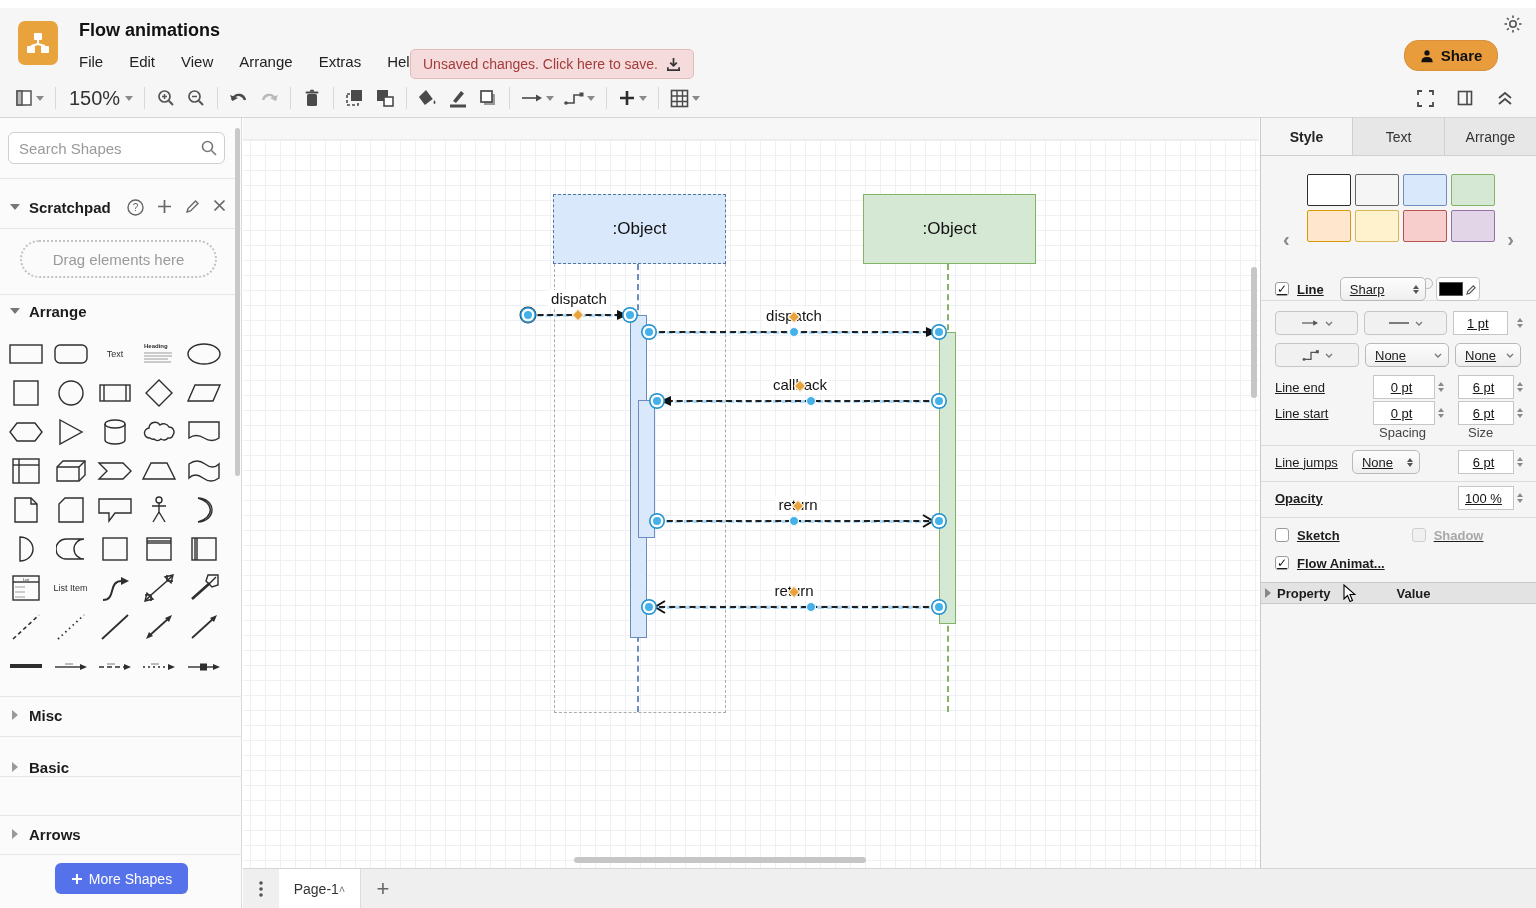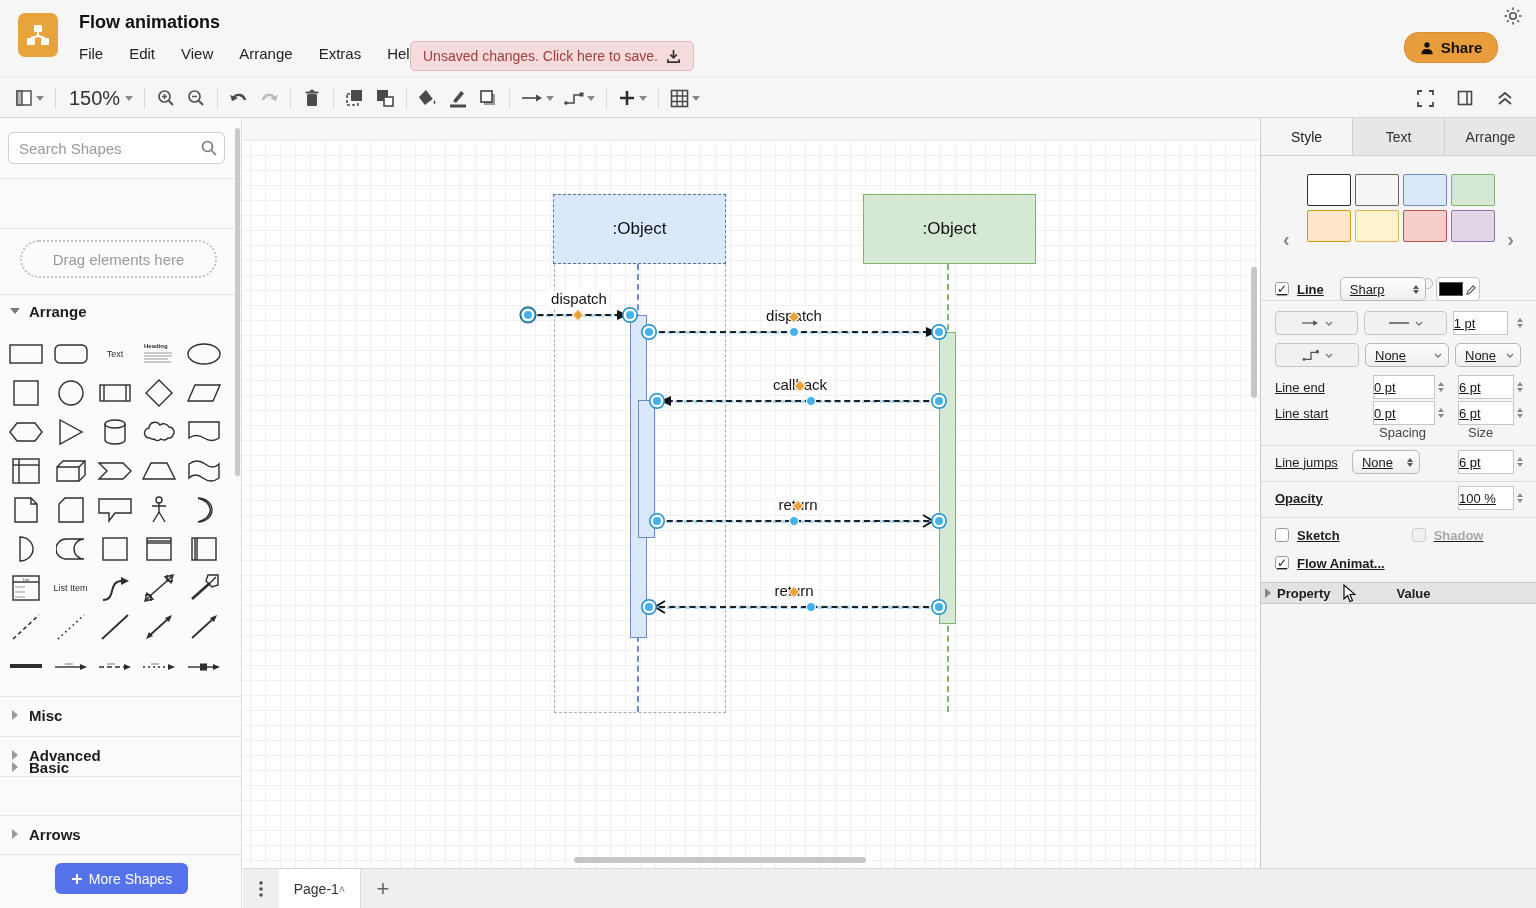--- a/index.html
+++ b/index.html
@@ -1,21 +1,21 @@
 <!DOCTYPE html>
 <html><head>
 <meta charset="utf-8">
 <style>
   * { box-sizing: border-box; margin: 0; padding: 0; }
   html,body { width:1536px; height:908px; overflow:hidden; }
   body { font-family:"Liberation Sans","DejaVu Sans",sans-serif; background:#fff; position:relative; color:#1c1c1c; }
   svg { display:block; }
 
   
-  .header { position:absolute; left:0; top:0; width:1536px; height:78px; background:#f6f6f6; border-bottom:1px solid #e4e4e4; }
+  .header { position:absolute; left:0; top:8px; width:1536px; height:78px; background:#f6f6f6; border-bottom:1px solid #e4e4e4; }
   .logo { position:absolute; left:18px; top:13px; width:40px; height:44px; background:#e8a33d; border-radius:7px; display:flex; align-items:center; justify-content:center; }
   .doc-title { position:absolute; left:79px; top:12px; font-size:18px; font-weight:700; color:#111; }
   .menubar { position:absolute; left:79px; top:45px; display:flex; gap:26px; font-size:15px; color:#222; }
   .menubar span { cursor:default; }
   .unsaved { position:absolute; left:410px; top:41px; height:30px; padding:0 12px; display:flex; align-items:center; gap:8px;
              background:#f5dbdb; border:1px solid #e3baba; border-radius:5px; font-size:14px; color:#a33c3c; }
   .theme-btn { position:absolute; right:13px; top:6px; width:20px; height:20px; color:#555; }
   .share-btn { position:absolute; right:38px; top:32px; width:94px; height:31px; background:#e89c3c; border:1px solid #d8903a; border-radius:14px;
                display:flex; align-items:center; justify-content:center; gap:7px; font-size:15px; font-weight:700; color:#111; }
 
@@ -75,40 +75,40 @@
   .start-ring { position:absolute; width:17px; height:17px; border:2.5px solid #2d2d2d; border-radius:50%; transform:translate(-50%,-50%); }
   .arr-solid-r { position:absolute; width:0; height:0; border-top:5px solid transparent; border-bottom:5px solid transparent; border-left:11px solid #111; transform:translateY(-50%); }
   .arr-solid-l { position:absolute; width:0; height:0; border-top:5px solid transparent; border-bottom:5px solid transparent; border-right:11px solid #111; transform:translateY(-50%); }
   .arr-open { position:absolute; width:14px; height:16px; transform:translate(-50%,-50%); }
   .vscroll { position:absolute; right:2px; width:6px; background:#c6c6c6; border-radius:3px; }
   .hscroll { position:absolute; height:6px; background:#c6c6c6; border-radius:3px; }
 
   
   .panel { position:absolute; left:1260px; top:118px; width:276px; height:750px; background:#f5f5f5; border-left:1px solid #c9c9c9; font-size:13px; }
   .tabs { display:flex; height:38px; border-bottom:1px solid #cfcfcf; }
-  .tab { flex:1; display:flex; align-items:center; justify-content:center; font-size:14px; font-weight:400; color:#222; }
+  .tab { flex:1; display:flex; align-items:center; justify-content:center; font-size:14px; font-weight:700; color:#222; }
   .tab.inactive { background:#e7e7e7; border-left:1px solid #cfcfcf; border-bottom:1px solid #cfcfcf; margin-bottom:-1px; font-weight:400; color:#333; }
   .tab.active { background:#f5f5f5; }
   .swatch-area { position:relative; height:145px; border-bottom:1px solid #dcdcdc; }
   .sw-grid { position:absolute; left:46px; top:18px; display:grid; grid-template-columns:repeat(4,44px); grid-auto-rows:32px; gap:4px; }
   .sw { border-radius:2px; border:1px solid; }
   .sw-arrow { position:absolute; top:72px; font-size:20px; color:#8a8a8a; font-weight:700; }
   .dots { position:absolute; left:0; right:0; top:122px; display:flex; justify-content:center; gap:8px; }
   .dot { width:11px; height:11px; border-radius:50%; border:1px solid #b5b5b5; background:#f5f5f5; }
   .dot.on { background:#55aef0; border-color:#55aef0; }
   .prow { position:absolute; left:0; width:276px; display:flex; align-items:center;text-decoration:underline; }
   .plabel { font-size:13px; color:#1c1c1c; }
   .mac-select { height:24px; background:linear-gradient(#fdfdfd,#efefef); border:1px solid #b9b9b9; border-radius:5px;
                 display:flex; align-items:center; padding-left:9px; color:#1c1c1c; position:relative; }
   .updown { margin-left:auto; margin-right:6px; display:flex; flex-direction:column; gap:1px; }
   .updown i, .stepper i { display:block; width:0; height:0; border-left:3.5px solid transparent; border-right:3.5px solid transparent; }
   .updown .u, .stepper .u { border-bottom:4px solid #555; }
   .updown .d, .stepper .d { border-top:4px solid #555; }
   .ddbtn { height:24px; background:#f1f1f1; border:1px solid #c6c6c6; border-radius:4px; display:flex; align-items:center; justify-content:center; gap:5px; color:#444; }
-  .numfield { height:24px; background:#fff; border:1px solid #c6c6c6; border-radius:0; display:flex; align-items:center; justify-content:flex-start; padding-right:5px; color:#111; }
+  .numfield { height:24px; background:#fff; border:1px solid #c6c6c6; border-radius:0; display:flex; align-items:center; justify-content:center; padding-right:5px; color:#111; }
   .stepper { display:flex; flex-direction:column; gap:2px; margin-left:3px; }
   .stepper .u { border-bottom:4px solid #8a8a8a; } .stepper .d { border-top:4px solid #8a8a8a; }
   .pdivider { position:absolute; left:0; width:276px; height:1px; background:#dcdcdc; }
   .cb { width:14px; height:14px; border:1px solid #9c9c9c; border-radius:3px; background:#fff; display:inline-flex; align-items:center; justify-content:center; font-size:12px; color:#111; margin-right:8px; flex:none; }
   .cb.checked::after { content:"✓"; font-weight:700; margin-top:-1px; }
   .cb.disabled { border-color:#cfcfcf; background:#f0f0f0; }
   .prop-head { position:absolute; left:0; width:276px; height:22px; background:#e3e3e3; border-top:1px solid #c8c8c8; border-bottom:1px solid #c8c8c8;
                display:flex; align-items:center; font-weight:700; font-size:13px; }
   .color-btn { width:44px; height:24px; background:#fff; border:1px solid #c6c6c6; border-radius:4px; display:flex; align-items:center; justify-content:center; gap:3px; }
   .color-chip { width:24px; height:14px; background:#000; border:1px solid #555; }
@@ -308,20 +308,39 @@
 <div class="sidebar">
   <div class="search-wrap">
     <input class="search-input" placeholder="Search Shapes" style="">
     <svg class="search-icon" width="16" height="16" viewBox="0 0 16 16">
       <circle cx="6.5" cy="6.5" r="5" fill="none" stroke="#777" stroke-width="1.6"></circle>
       <line x1="10.5" y1="10.5" x2="15" y2="15" stroke="#777" stroke-width="1.6"></line>
     </svg>
   </div>
   <div class="side-divider" style="top:60px"></div>
 
+  <div class="sec-head" style="top:76px; height:26px">
+    <i class="tri-down"></i>
+    <span>Scratchpad</span>
+    <span class="pad-icons">
+      <svg width="17" height="17" viewBox="0 0 17 17">
+          <circle cx="8.5" cy="8.5" r="7.5" fill="none" stroke="#666" stroke-width="1.4"></circle>
+          <text x="8.5" y="12" font-size="10" text-anchor="middle" fill="#666" stroke="none">?</text>
+        </svg>
+      <svg width="15" height="15" viewBox="0 0 15 15">
+          <path d="M7.5 1 v13 M1 7.5 h13" stroke="#666" stroke-width="1.7"></path>
+        </svg>
+      <svg width="15" height="15" viewBox="0 0 15 15">
+          <path d="M2 13 L3 9.5 L10.5 2 L13 4.5 L5.5 12 Z" fill="none" stroke="#666" stroke-width="1.4"></path>
+        </svg>
+      <svg width="13" height="13" viewBox="0 0 13 13">
+          <path d="M1.5 1.5 L11.5 11.5 M11.5 1.5 L1.5 11.5" stroke="#666" stroke-width="1.7"></path>
+        </svg>
+    </span>
+  </div>
   <div class="side-divider" style="top:110px"></div>
   <div class="drag-area">
     <span>Drag elements here</span>
   </div>
   <div class="side-divider" style="top:176px"></div>
 
   <div class="sec-head" style="top:180px; height:26px">
     <i class="tri-down"></i>
     <span>Arrange</span>
   </div>
@@ -597,24 +616,20 @@
         </svg>
       </div>
   </div>
 
   <div class="side-divider" style="top:578px"></div>
   <div class="sec-head" style="top:584px; height:26px">
     <i class="tri-right"></i>
     <span>Misc</span>
   </div>
   <div class="side-divider" style="top:618px"></div>
-  <div class="sec-head" style="top:624px; height:26px">
-    <i class="tri-right"></i>
-    <span>Advanced</span>
-  </div>
   <div class="side-divider" style="top:658px"></div>
   <div class="sec-head" style="top:636px; height:26px">
     <i class="tri-right"></i>
     <span>Basic</span>
   </div>
   <div class="side-divider" style="top:697px"></div>
   <div class="sec-head" style="top:703px; height:26px">
     <i class="tri-right"></i>
     <span>Arrows</span>
   </div>

